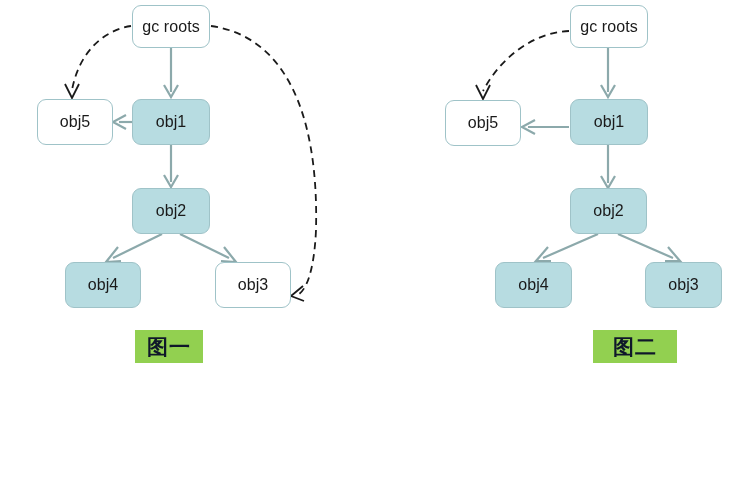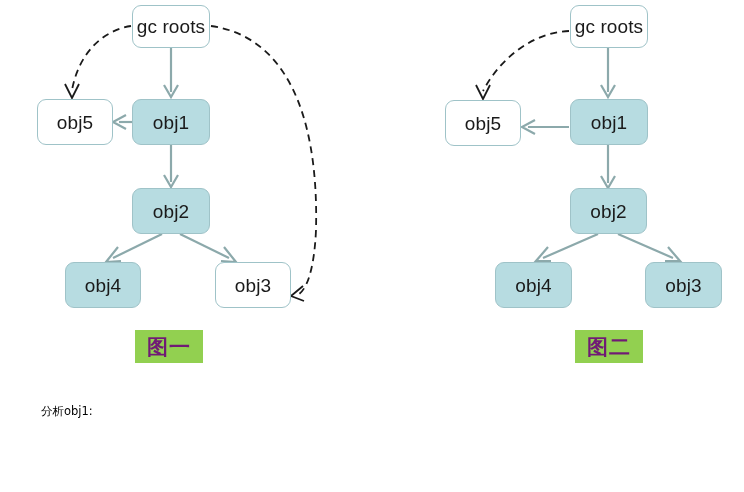--- a/index.html
+++ b/index.html
@@ -23,21 +23,21 @@
     height: 492px;
   }
   .node {
     position: absolute;
     box-sizing: border-box;
     border: 1px solid #9fc3c8;
     border-radius: 9px;
     display: flex;
     align-items: center;
     justify-content: center;
-    font-size: 19px;
+    font-size: 16px;
     line-height: 1;
     color: #1a1a1a;
     letter-spacing: 0.1px;
     background: #ffffff;
   }
   .node.filled {
     background: #b7dce1;
     text-align: center;
   }
   .node.white {
@@ -46,21 +46,21 @@
   .caption {
     position: absolute;
     box-sizing: border-box;
     background: #92d050;
     display: flex;
     align-items: center;
     justify-content: center;
     font-family: Liberation Mono, monospace;
     font-size: 21px;
     font-weight: 700;
-    color: #701a75;
+    color: #0f172a;
     letter-spacing: 1px;
   }
   .notes {
     position: absolute;
     font-family: "DejaVu Sans", "Liberation Sans", sans-serif;
     font-size: 11.5px;
     line-height: 15.2px;
     color: #000000;
     white-space: pre;
   }
@@ -216,26 +216,25 @@
   </div>
 
   <div class="node filled" style="left:495px; top:262px; width:77px; height:46px;">
     <span>obj4</span>
   </div>
 
   <div class="node filled" style="left:645px; top:262px; width:77px; height:46px;">
     <span>obj3</span>
   </div>
 
-  <div class="caption" style="left:575px; top:330px; width:68px; height:33px;">
+  <div class="caption" style="left:593px; top:330px; width:84px; height:33px;">
     <span>图二</span>
   </div>
 
   <div class="notes" style="left:41px; top:374px;">
-    <span class="blk">分析obj1:</span>
     
     
     
     
     
   </div>
 
 </div>
 
 </body></html>

